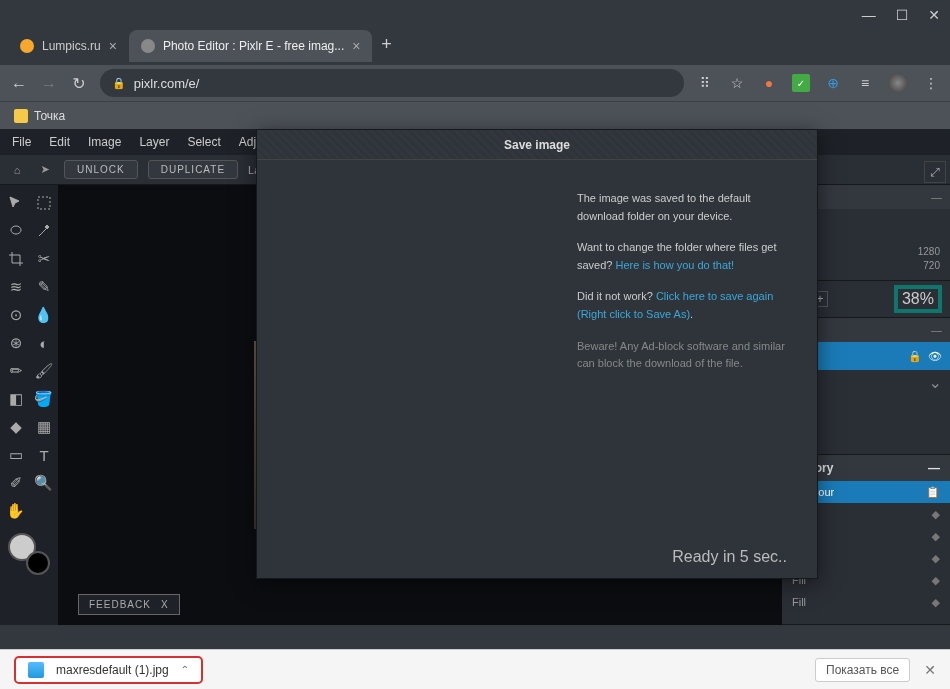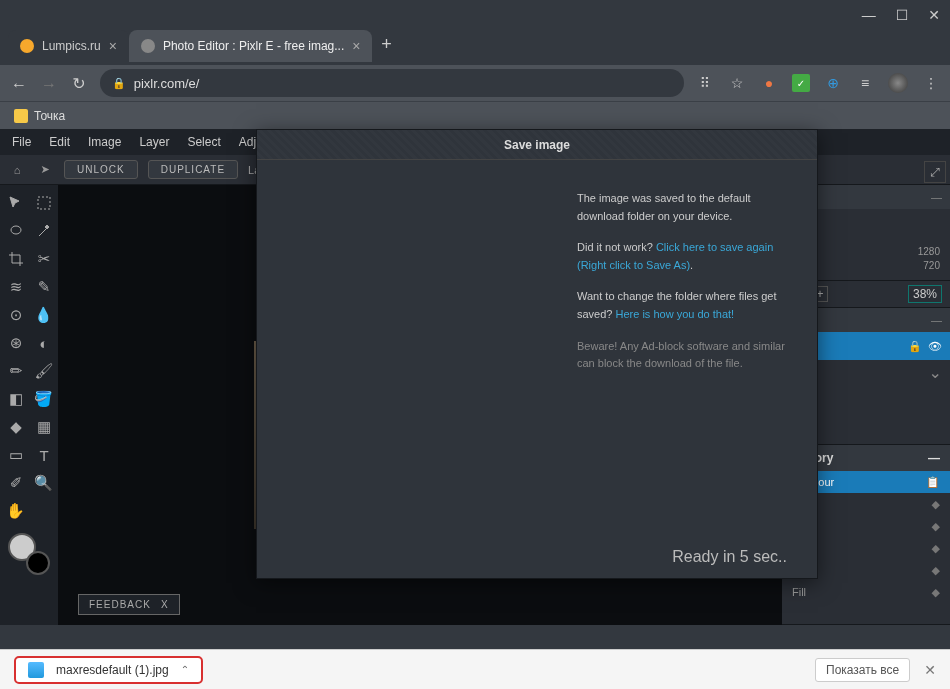--- a/index.html
+++ b/index.html
@@ -40,21 +40,21 @@
 .canvas-img::after{content:"";position:absolute;inset:0;background:radial-gradient(circle at 50% 70%,rgba(230,220,200,0.3),transparent 50%)}
 .feedback{position:absolute;bottom:10px;left:20px;padding:4px 10px;border:1px solid #666;font-size:10px;letter-spacing:1px;color:#aaa;background:#1e2228;display:flex;gap:10px;cursor:pointer}
 .rightpanel{width:168px;background:#2a2e35;display:flex;flex-direction:column}
 .rp-sec{border-bottom:1px solid #15181c}
 .rp-head{height:24px;display:flex;align-items:center;justify-content:flex-end;padding:0 8px;font-size:11px;color:#ccc;gap:8px;background:#33383f}
 .rp-head .min{color:#888;cursor:pointer}
 .info{padding:6px 10px;font-size:10px;color:#999}
 .info-row{display:flex;justify-content:space-between;margin:3px 0}
 .zoom-row{display:flex;align-items:center;gap:6px;padding:4px 8px;border-top:1px solid #15181c}
 .zoom-row .zb{width:16px;height:16px;border:1px solid #555;display:flex;align-items:center;justify-content:center;font-size:12px;color:#aaa;cursor:pointer}
-.zoom-row .zv{font-size:12px;color:#ccc;margin-left:auto;border:1px solid #0f766e;padding:1px 4px}
+.zoom-row .zv{font-size:16px;color:#ccc;margin-left:auto;border:4px solid #0f766e;padding:1px 4px}
 .layer-item{height:28px;background:#1a7bb8;display:flex;align-items:center;padding:0 8px;font-size:11px;color:#fff;justify-content:space-between}
 .layer-icons{display:flex;gap:6px;font-size:11px}
 .layer-actions{height:24px;display:flex;align-items:center;justify-content:flex-end;padding:0 8px;gap:10px;color:#888}
 .hist-head{height:26px;background:#33383f;display:flex;align-items:center;justify-content:space-between;padding:0 10px;font-size:12px;font-weight:bold;color:#ddd}
 .hist-list{flex:1;overflow:hidden}
 .hist-item{height:22px;display:flex;align-items:center;justify-content:space-between;padding:0 10px;font-size:11px;color:#999;cursor:pointer}
 .hist-item.sel{background:#1a7bb8;color:#fff}
 .hist-item .hi{font-size:11px;color:#777}
 .hist-item.sel .hi{color:#cde}
 .modal{position:absolute;top:0;left:256px;width:562px;height:450px;background:#2f343b;border:1px solid #15181c;box-shadow:0 4px 20px rgba(0,0,0,0.5)}
@@ -278,22 +278,22 @@
             </div>
           </div>
       </div>
     </div>
   </div>
 
   <div class="modal">
     <div class="modal-title">Save image</div>
     <div class="modal-body">
       <p>The image was saved to the default download folder on your device.</p>
+      <p><span>Want to change the folder where files get saved? </span><a>Here is how you do that!</a></p>
       <p><span>Did it not work? </span><a>Click here to save again (Right click to Save As)</a><span>.</span></p>
-      <p><span>Want to change the folder where files get saved? </span><a>Here is how you do that!</a></p>
       <p class="muted">Beware! Any Ad-block software and similar can block the download of the file.</p>
     </div>
     <div class="modal-foot">Ready in 5 sec..</div>
   </div>
 </div>
 
 <div class="dlbar">
   <div class="dl-item">
     <span class="fi"></span>
     <span>maxresdefault (1).jpg</span>

